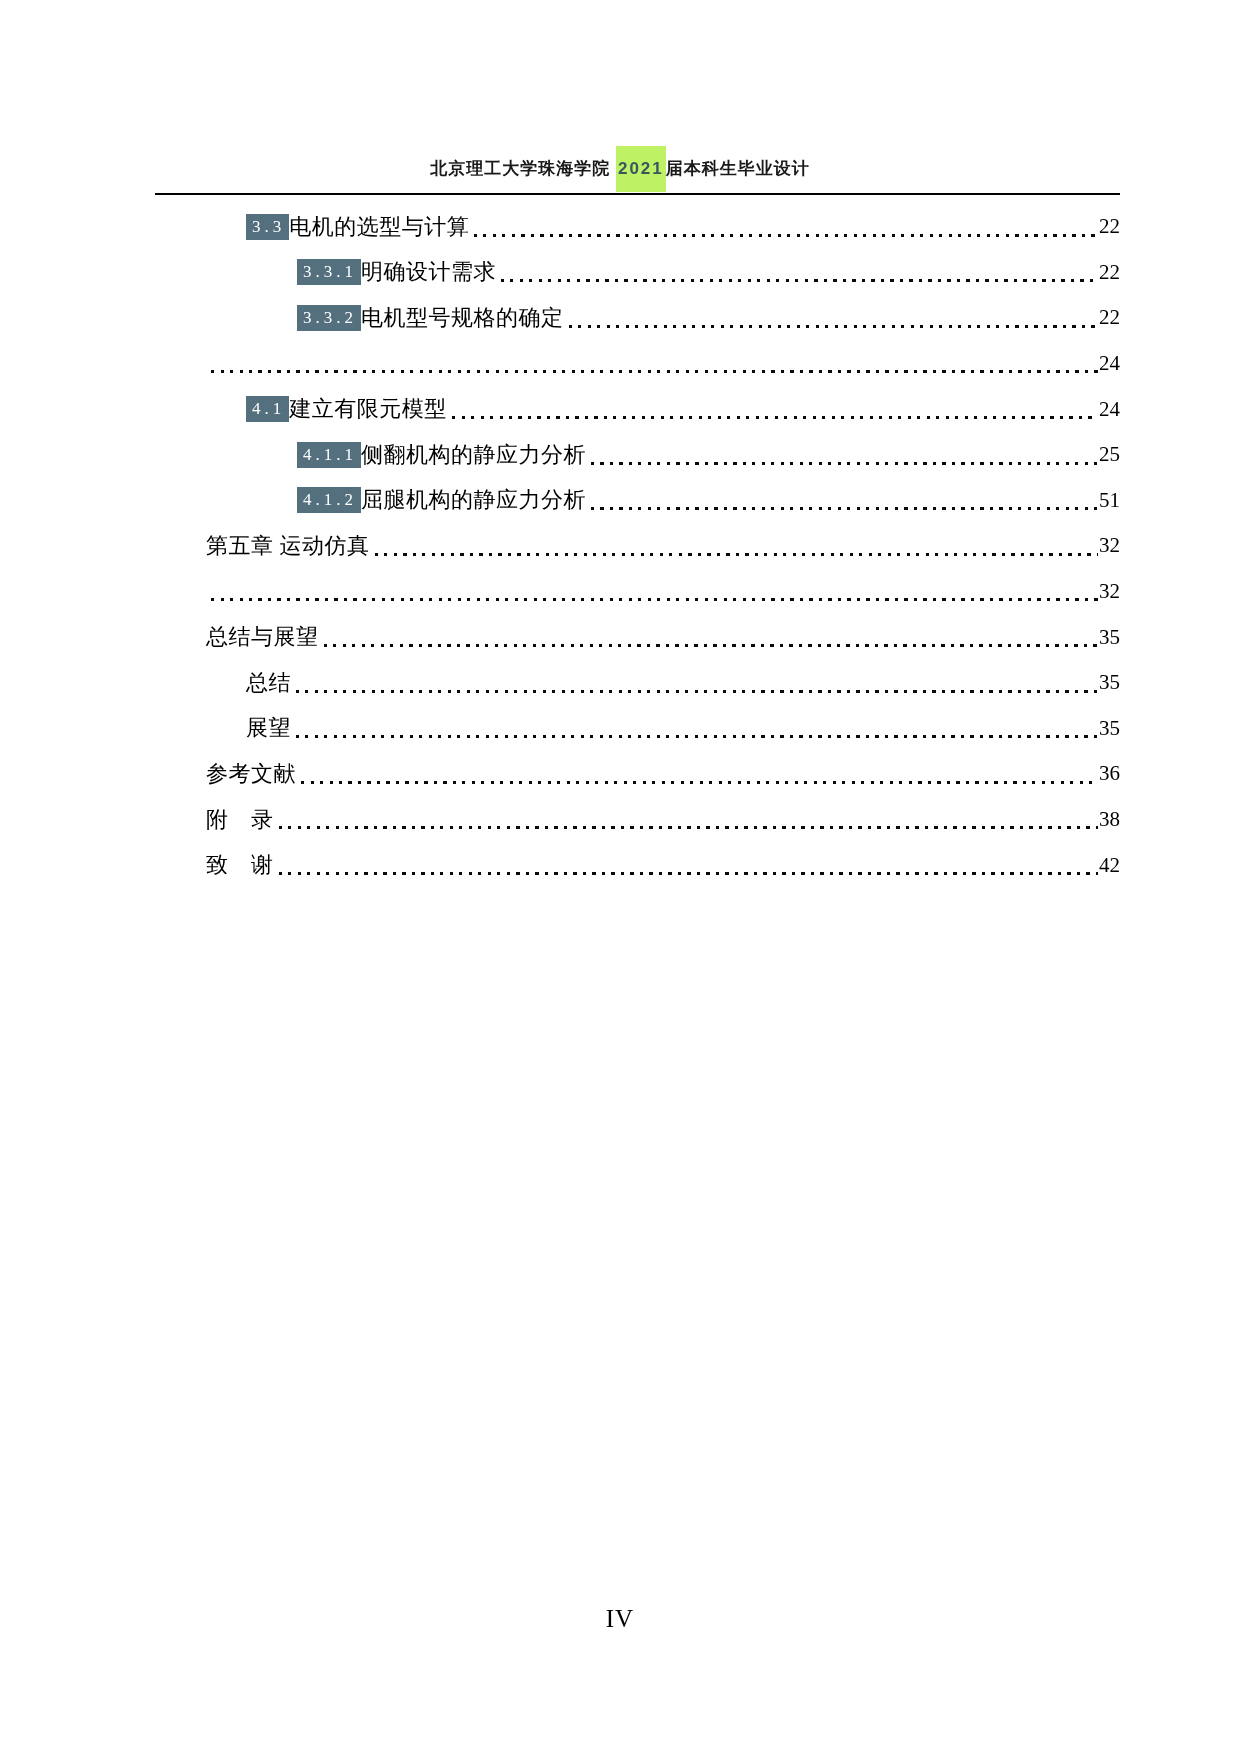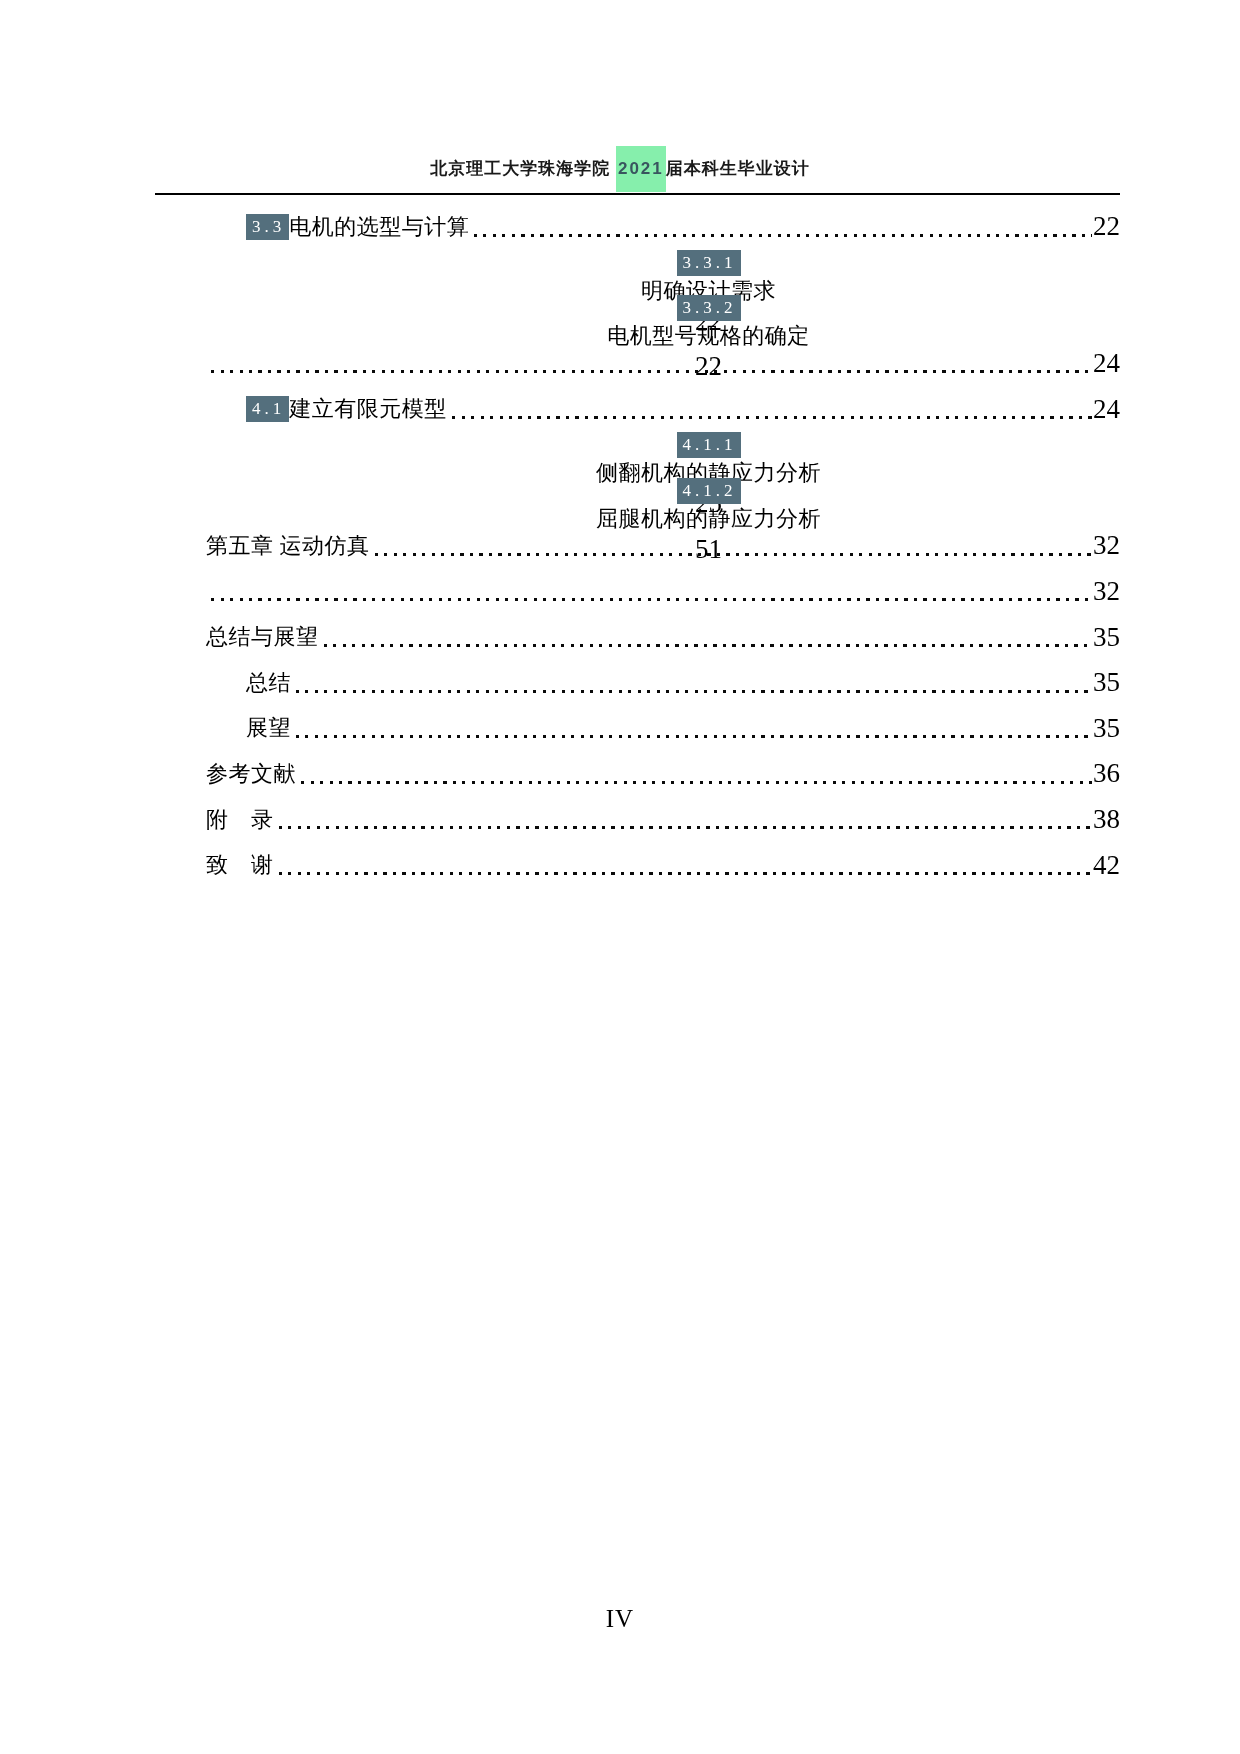--- a/index.html
+++ b/index.html
@@ -21,21 +21,21 @@
     width: 100%;
     text-align: center;
     font-family: "Liberation Sans", "DejaVu Sans", sans-serif;
     font-weight: bold;
     font-size: 17px;
     letter-spacing: 1px;
     color: #1a1a1a;
   }
   .doc-header .year-field {
     display: inline-block;
-    background: #86efac;
+    background: #bef264;
     color: #39555f;
     padding: 13px 2px;
     letter-spacing: 2px;
     font-weight: bold;
   }
   .header-rule {
     position: absolute;
     left: 155px; top: 193px;
     width: 965px; height: 2px;
     background: #000;
@@ -46,21 +46,21 @@
     width: 914px;
   }
   .toc-row {
     display: flex;
     align-items: center;
     height: 45.6px;
     font-size: 22px;
     white-space: nowrap;
   }
   .toc-row.level-2 { padding-left: 40px; }
-  .toc-row.level-3 { padding-left: 91px; flex-direction: column; }
+  .toc-row.level-3 { padding-left: 91px; }
   .toc-num {
     display: inline-block;
     background: #546f7d;
     color: #ffffff;
     font-size: 17px;
     letter-spacing: 4px;
     padding: 3px 4px 3px 6px;
     font-family: "Liberation Serif", "DejaVu Serif", serif;
   }
   .toc-title {
@@ -70,21 +70,21 @@
     flex: 1;
     align-self: stretch;
     margin-left: 5px;
     margin-right: 1px;
     background-image: repeating-linear-gradient(to right, #0a0a0a 0 3px, transparent 3px 9.5px);
     background-size: 100% 3px;
     background-repeat: no-repeat;
     background-position: left bottom 13px;
   }
   .toc-page {
-    font-size: 27px;
+    font-size: 21px;
     font-family: "Liberation Serif", "DejaVu Serif", serif;
   }
   .doc-footer {
     position: absolute;
     top: 1605px; left: 0;
     width: 100%;
     text-align: center;
     font-size: 25px;
     letter-spacing: 1px;
     font-family: "Liberation Serif", "DejaVu Serif", serif;

